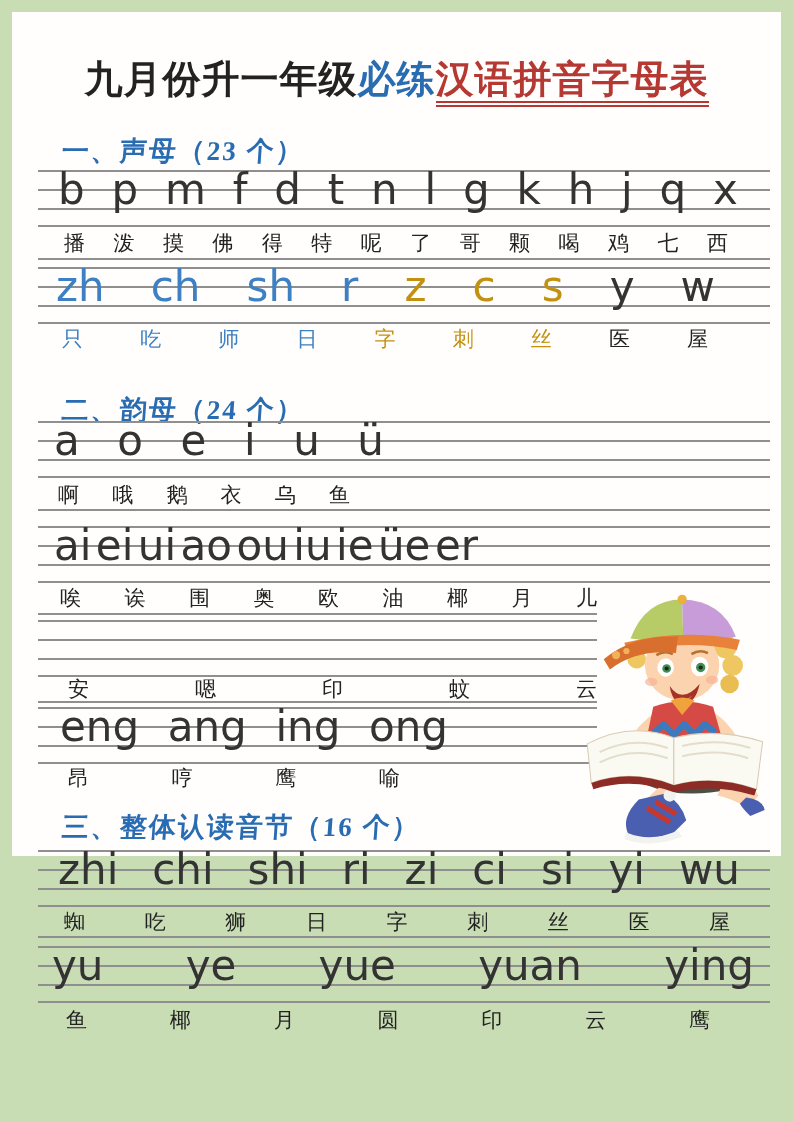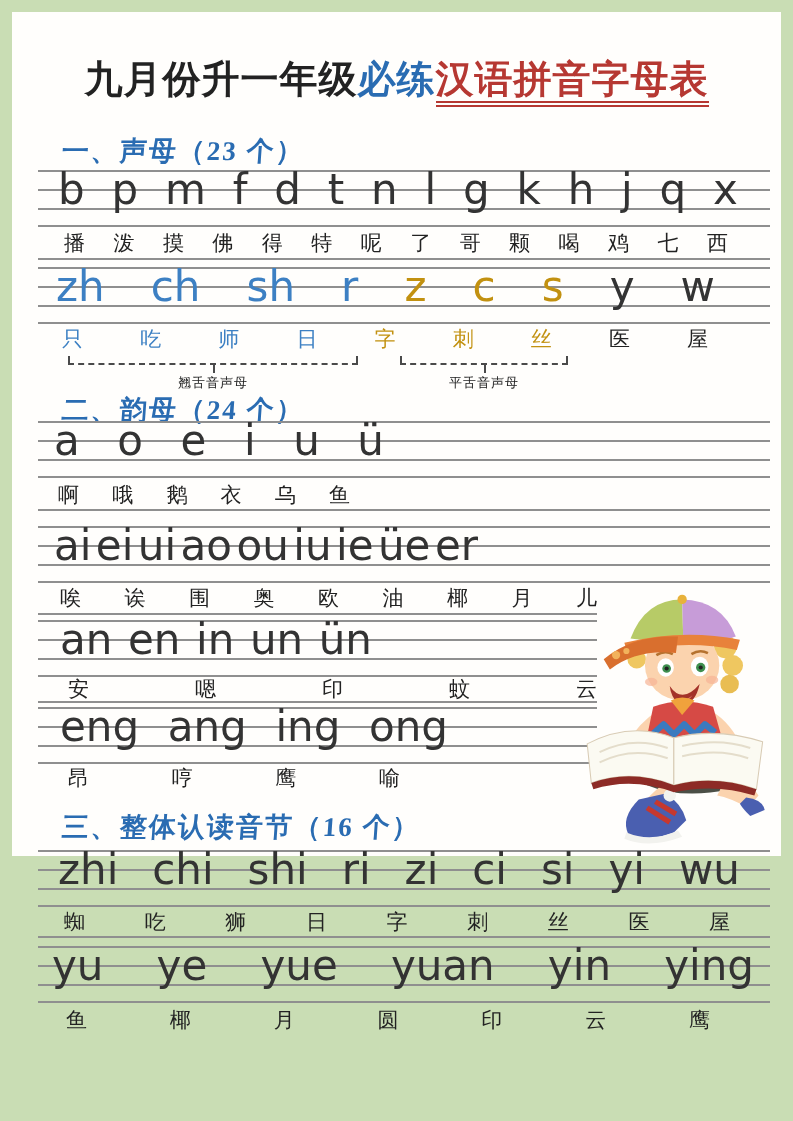--- a/index.html
+++ b/index.html
@@ -141,34 +141,20 @@
         <span class="c-blue">只</span>
         <span class="c-blue">吃</span>
         <span class="c-blue">师</span>
         <span class="c-blue">日</span>
         <span class="c-gold">字</span>
         <span class="c-gold">刺</span>
         <span class="c-gold">丝</span>
         <span>医</span>
         <span>屋</span>
       </div>
-    <div class="brackets">
-      <div class="br" id="br1">
-        <i class="tickL"></i>
-          <i class="tickR"></i>
-          <i class="tickC"></i>
-        <div class="brlab">翘舌音声母</div>
-      </div>
-      <div class="br" id="br2">
-        <i class="tickL"></i>
-          <i class="tickR"></i>
-          <i class="tickC"></i>
-        <div class="brlab">平舌音声母</div>
-      </div>
-    </div>
   </div>
 
   <h2 class="hd" id="hd2">二、韵母（24 个）</h2>
 
   <div class="block" id="b-a">
     <div class="staff">
       <i class="ln l1"></i>
         <i class="ln l2"></i>
         <i class="ln l3"></i>
         <i class="ln l4"></i>
@@ -222,27 +208,20 @@
         <span>儿</span>
       </div>
   </div>
 
   <div class="block" id="b-an">
     <div class="staff">
       <i class="ln l1"></i>
         <i class="ln l2"></i>
         <i class="ln l3"></i>
         <i class="ln l4"></i>
-      <div class="lrow">
-          <span>an</span>
-          <span>en</span>
-          <span>in</span>
-          <span>un</span>
-          <span>ün</span>
-        </div>
     </div>
     <div class="band uline">
         <span>安</span>
         <span>嗯</span>
         <span>印</span>
         <span>蚊</span>
         <span>云</span>
       </div>
   </div>
 
@@ -304,21 +283,20 @@
     <div class="staff">
       <i class="ln l1"></i>
         <i class="ln l2"></i>
         <i class="ln l3"></i>
         <i class="ln l4"></i>
       <div class="lrow">
           <span>yu</span>
           <span>ye</span>
           <span>yue</span>
           <span>yuan</span>
-          <span>yin</span>
           <span>ying</span>
         </div>
     </div>
     <div class="band">
         <span>鱼</span>
         <span>椰</span>
         <span>月</span>
         <span>圆</span>
         <span>印</span>
         <span>云</span>

